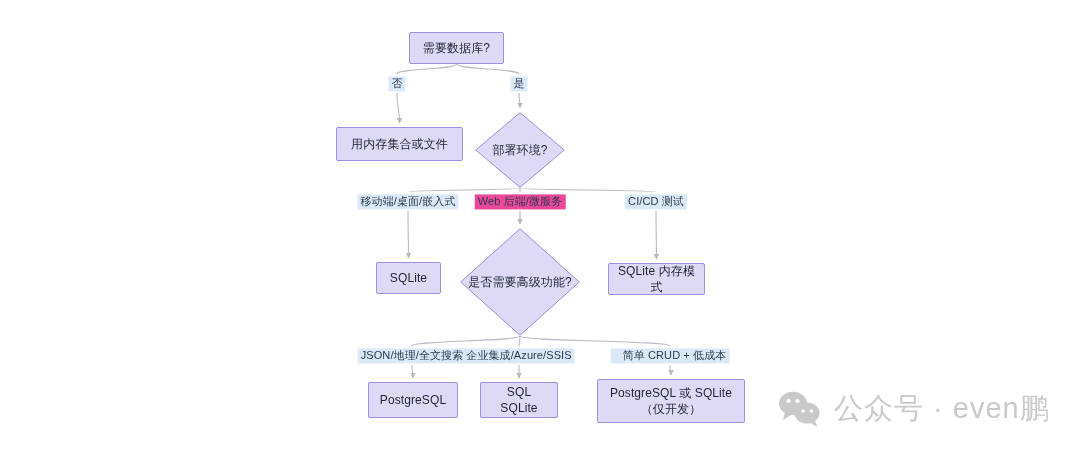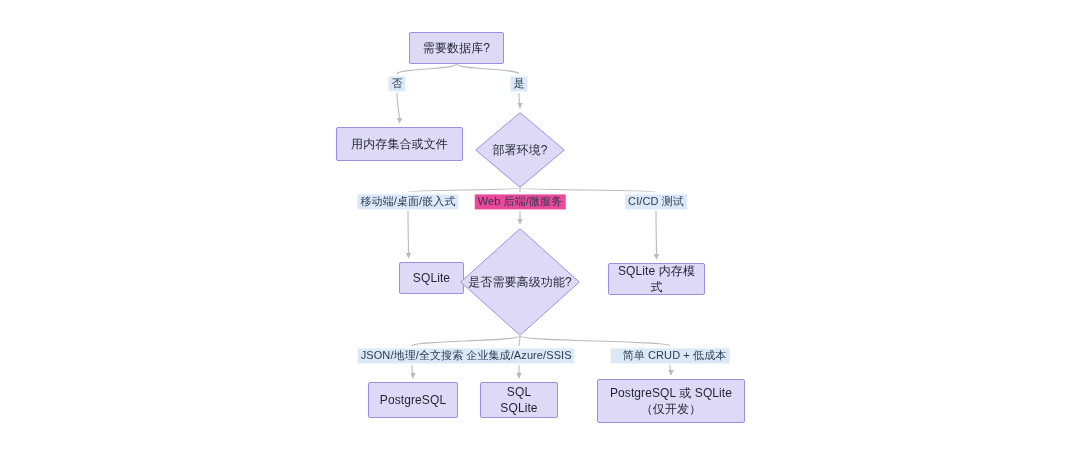--- a/index.html
+++ b/index.html
@@ -107,21 +107,21 @@
       </div>
       <div class="node rect" style="left: 336px; top: 127px; width: 127px; height: 34px;">
         <span>用内存集合或文件</span>
       </div>
       <div class="node diamond" style="left: 475px; top: 112px; width: 90px; height: 76px;">
         <svg class="diamond-shape" viewBox="0 0 90 76" preserveAspectRatio="none">
           <polygon points="45,0.7 89.3,38 45,75.3 0.7,38" fill="#ddd9f6" stroke="#9d8fe0" stroke-width="1"></polygon>
         </svg>
         <span class="diamond-label">部署环境?</span>
       </div>
-      <div class="node rect" style="left: 376px; top: 262px; width: 65px; height: 32px; margin-left: 23px;">
+      <div class="node rect" style="left: 376px; top: 262px; width: 65px; height: 32px;">
         <span>SQLite</span>
       </div>
       <div class="node diamond" style="left: 460px; top: 228px; width: 120px; height: 108px;">
         <svg class="diamond-shape" viewBox="0 0 120 108" preserveAspectRatio="none">
           <polygon points="60,0.7 119.3,54 60,107.3 0.7,54" fill="#ddd9f6" stroke="#9d8fe0" stroke-width="1"></polygon>
         </svg>
         <span class="diamond-label">是否需要高级功能?</span>
       </div>
       <div class="node rect" style="left: 608px; top: 263px; width: 97px; height: 32px;">
         <span>SQLite 内存模式</span>
@@ -140,13 +140,27 @@
       <div class="edge-label" style="left: 397px; top: 84px; background: rgb(219, 232, 247); color: rgb(43, 58, 82);">否</div>
       <div class="edge-label" style="left: 519px; top: 84px; background: rgb(219, 232, 247); color: rgb(43, 58, 82);">是</div>
       <div class="edge-label" style="left: 408px; top: 202px; background: rgb(219, 232, 247); color: rgb(43, 58, 82);">移动端/桌面/嵌入式</div>
       <div class="edge-label" style="left: 520px; top: 202px; background: #ec4899; color: rgb(43, 58, 82);">Web 后端/微服务</div>
       <div class="edge-label" style="left: 656px; top: 202px; background: rgb(219, 232, 247); color: rgb(43, 58, 82);">CI/CD 测试</div>
       <div class="edge-label" style="left: 412px; top: 356px; background: rgb(219, 232, 247); color: rgb(43, 58, 82);">JSON/地理/全文搜索</div>
       <div class="edge-label" style="left: 519px; top: 356px; background: rgb(219, 232, 247); color: rgb(43, 58, 82);">企业集成/Azure/SSIS</div>
       <div class="edge-label" style="left: 670px; top: 356px; background: rgb(219, 232, 247); color: rgb(43, 58, 82); padding-left: 12px;">简单 CRUD + 低成本</div>
     </div>
 
+  <div id="watermark" style="left: 778px; top: 389px; color: rgb(201, 201, 201);">
+    <svg width="44" height="38" viewBox="0 0 44 38">
+      <ellipse cx="15" cy="13.5" rx="14" ry="11.8" fill="#c9c9c9"></ellipse>
+      <path d="M7 22 L5 30 L13 25 Z" fill="#c9c9c9"></path>
+      <circle cx="10.5" cy="11" r="2.1" fill="#ffffff"></circle>
+      <circle cx="19.5" cy="11" r="2.1" fill="#ffffff"></circle>
+      <ellipse cx="29" cy="23" rx="12.5" ry="10.5" fill="#c9c9c9"></ellipse>
+      <path d="M37 31 L39.5 37 L33 33.5 Z" fill="#c9c9c9"></path>
+      <circle cx="25" cy="21" r="1.8" fill="#ffffff"></circle>
+      <circle cx="33.5" cy="21" r="1.8" fill="#ffffff"></circle>
+      <circle cx="29" cy="23" r="0" fill="#ffffff"></circle>
+    </svg>
+    <span class="wm-text">公众号 · even鹏</span>
+  </div>
 </div>
 
 </body></html>

